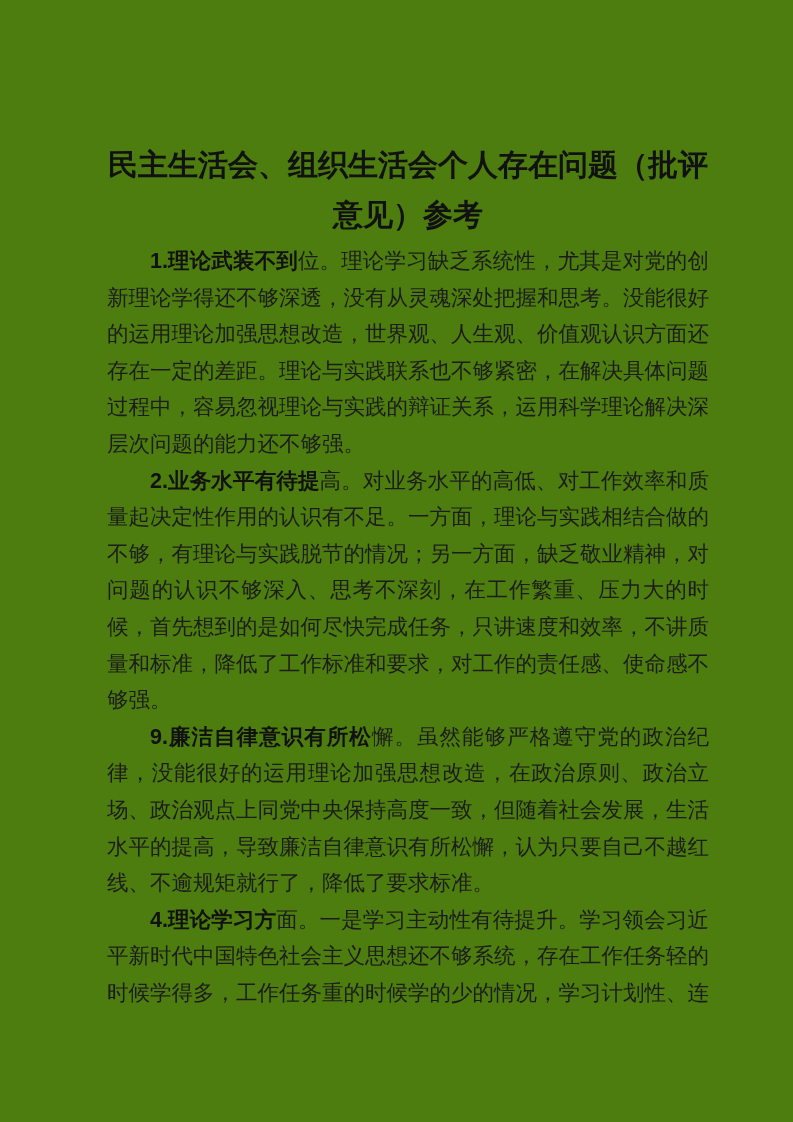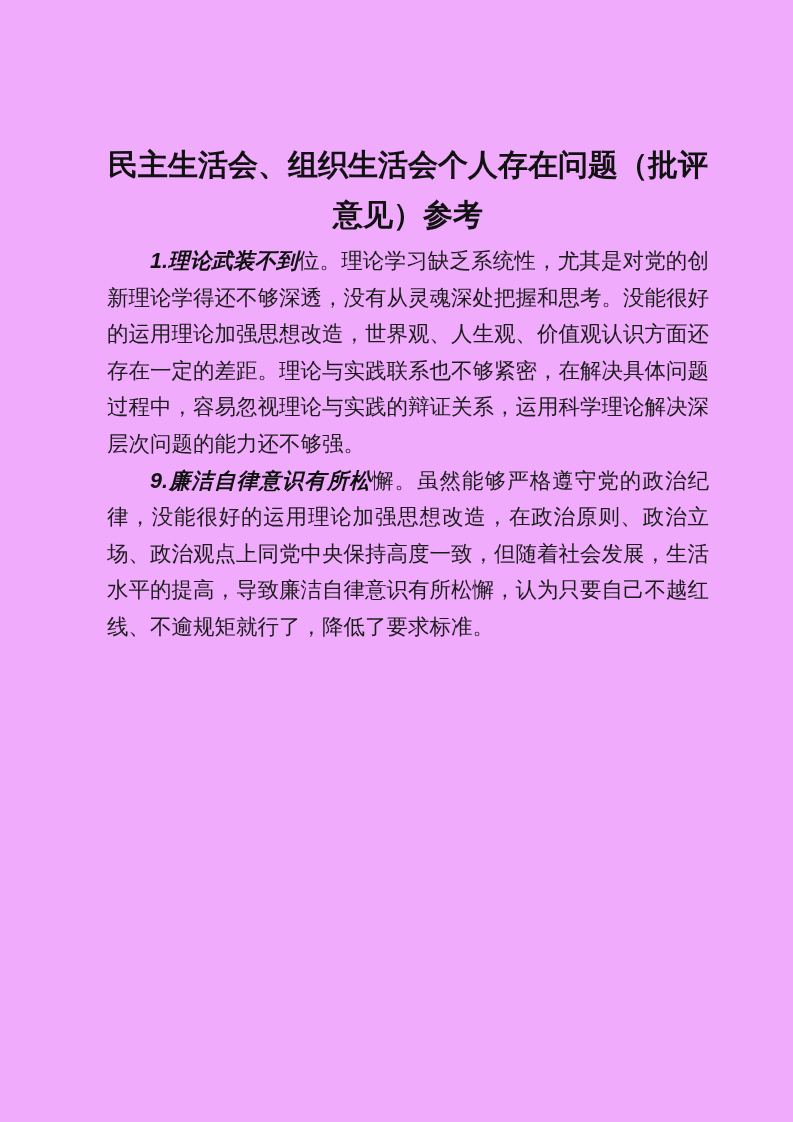--- a/index.html
+++ b/index.html
@@ -4,21 +4,21 @@
 <style>
   html, body {
     margin: 0;
     padding: 0;
     background: #ffffff;
   }
   .page {
     position: relative;
     width: 793px;
     height: 1122px;
-    background: #f0abfc;
+    background: #4d7c0f;
     box-sizing: border-box;
     padding: 140px 84px 0 107px;
     overflow: hidden;
     color: #1a1a1a;
   }
   .doc-title {
     margin: 0;
     font-family: "Liberation Sans", sans-serif;
     font-weight: 700;
     font-size: 30px;
@@ -36,32 +36,33 @@
     font-size: 21.5px;
     line-height: 36.6px;
     text-indent: 2em;
     text-align: justify;
     color: #1c1c1c;
   }
   .para .lead {
     font-family: "Liberation Sans", sans-serif;
     font-weight: 700;
     color: #111111;
-    font-style: italic;
   }
   .para .rest {
     font-weight: 400;
   }
 </style>
 </head>
 <body>
 
 <div class="page">
   <h1 class="doc-title">民主生活会、组织生活会个人存在问题（批评意见）参考</h1>
 
   <div class="doc-body">
     <p class="para"><span class="lead">1.理论武装不到</span><span class="rest">位。理论学习缺乏系统性，尤其是对党的创新理论学得还不够深透，没有从灵魂深处把握和思考。没能很好的运用理论加强思想改造，世界观、人生观、价值观认识方面还存在一定的差距。理论与实践联系也不够紧密，在解决具体问题过程中，容易忽视理论与实践的辩证关系，运用科学理论解决深层次问题的能力还不够强。</span></p>
 
+    <p class="para"><span class="lead">2.业务水平有待提</span><span class="rest">高。对业务水平的高低、对工作效率和质量起决定性作用的认识有不足。一方面，理论与实践相结合做的不够，有理论与实践脱节的情况；另一方面，缺乏敬业精神，对问题的认识不够深入、思考不深刻，在工作繁重、压力大的时候，首先想到的是如何尽快完成任务，只讲速度和效率，不讲质量和标准，降低了工作标准和要求，对工作的责任感、使命感不够强。</span></p>
 
     <p class="para"><span class="lead">9.廉洁自律意识有所松</span><span class="rest">懈。虽然能够严格遵守党的政治纪律，没能很好的运用理论加强思想改造，在政治原则、政治立场、政治观点上同党中央保持高度一致，但随着社会发展，生活水平的提高，导致廉洁自律意识有所松懈，认为只要自己不越红线、不逾规矩就行了，降低了要求标准。</span></p>
 
+    <p class="para"><span class="lead">4.理论学习方</span><span class="rest">面。一是学习主动性有待提升。学习领会习近平新时代中国特色社会主义思想还不够系统，存在工作任务轻的时候学得多，工作任务重的时候学的少的情况，学习计划性、连</span></p>
   </div>
 </div>
 
 </body></html>

